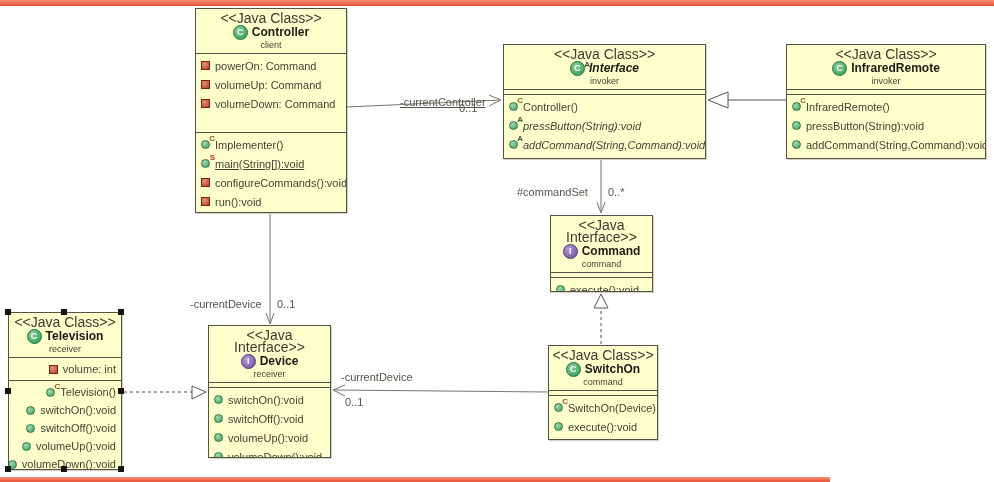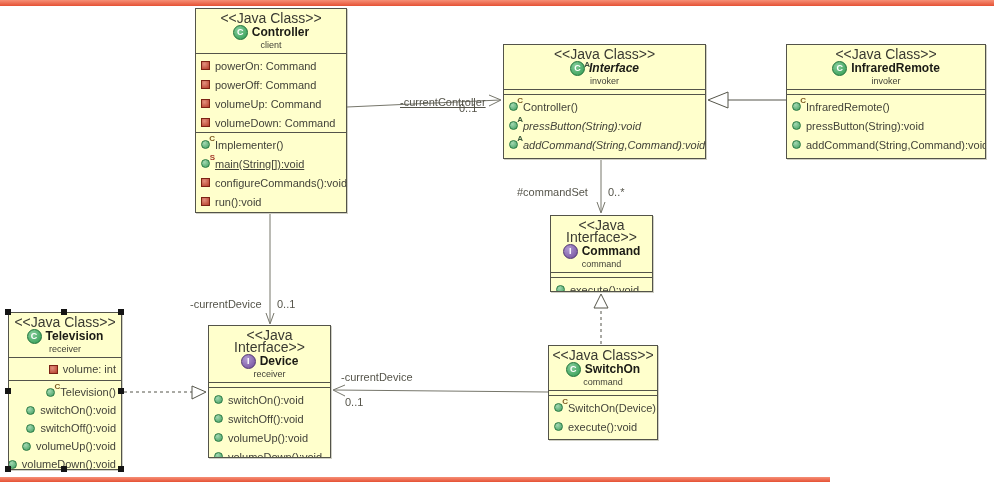--- a/index.html
+++ b/index.html
@@ -97,24 +97,20 @@
     </div>
     <div class="role">client</div>
   </div>
   <div class="members" style="height:76px;border-bottom:1px solid #53534a;">
     <div class="mrow">
         <span class="micon square"></span>
         <span>powerOn: Command</span>
       </div>
     <div class="mrow">
         <span class="micon square"></span>
-        <span>powerOff: Command</span>
-      </div>
-    <div class="mrow">
-        <span class="micon square"></span>
         <span>volumeUp: Command</span>
       </div>
     <div class="mrow">
         <span class="micon square"></span>
         <span>volumeDown: Command</span>
       </div>
   </div>
   <div class="members">
     <div class="mrow">
         <span class="micon circle">

